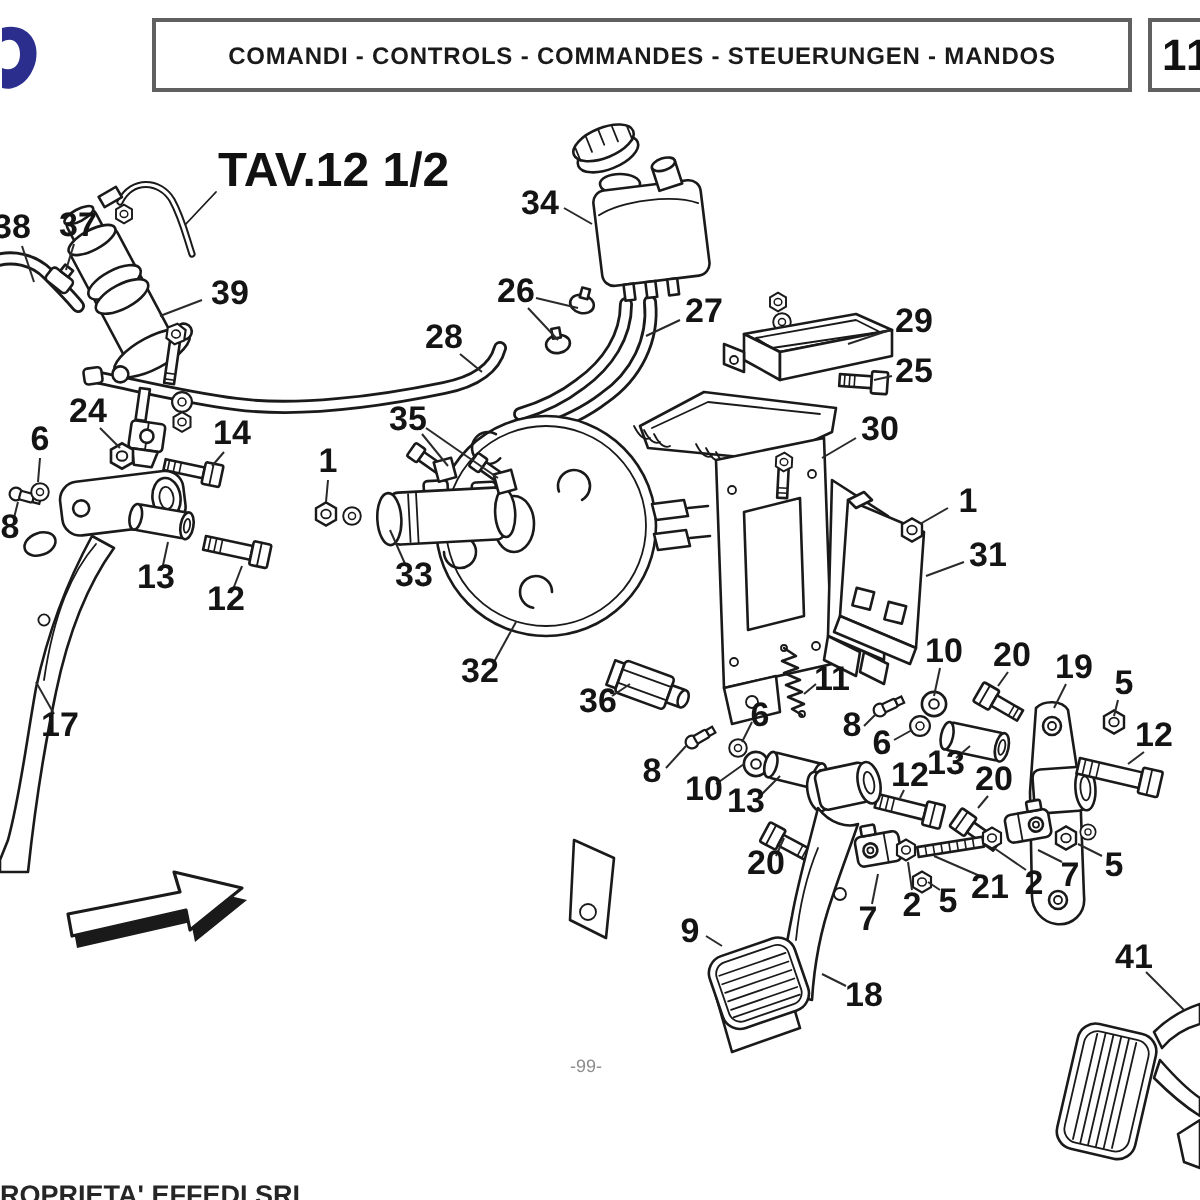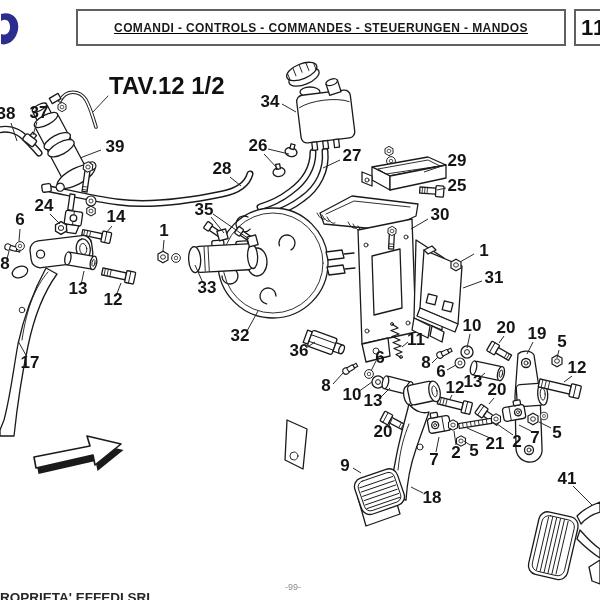--- a/index.html
+++ b/index.html
@@ -1,29 +1,29 @@
 <!DOCTYPE html>
 <html style="--border-gray: #606060; --page-gray: #8c8c8c;"><head>
 <meta charset="utf-8">
 <style>
   html,body{margin:0;padding:0;background:#e8e8e8;}
   .page{position:relative;width:600px;height:600px;background:#ffffff;overflow:hidden;
         font-family:"Liberation Sans",sans-serif;}
   .header-box{position:absolute;left:76px;top:9px;width:490px;height:37px;
       border:2px solid var(--border-gray,#606060);box-sizing:border-box;
-      display:flex;align-items:center;justify-content:center;background:#fff;text-decoration:underline;}
+      display:flex;align-items:center;justify-content:center;background:#fff;}
   .header-title{font-size:12px;font-weight:bold;color:#1a1a1a;letter-spacing:.4px;white-space:nowrap;}
   .corner-box{position:absolute;left:574px;top:9px;width:44px;height:37px;
       border:2px solid var(--border-gray,#606060);box-sizing:border-box;background:#fff;
       display:flex;align-items:center;padding-left:5px;
       font-size:22px;font-weight:bold;color:#111;letter-spacing:1px;}
   .logo{position:absolute;left:0;top:6px;}
   .tav{position:absolute;left:109px;top:72px;font-size:24px;font-weight:bold;color:#111;white-space:nowrap;}
   .property{position:absolute;left:0;top:542px;font-size:13.5px;font-weight:bold;color:#262626;white-space:nowrap;margin-top:48px;}
-  .pagenum{position:absolute;left:285px;top:582px;font-size:9px;color:var(--page-gray,#8c8c8c);}
+  .pagenum{position:absolute;left:285px;top:528px;font-size:9px;color:var(--page-gray,#8c8c8c);}
   svg.diagram{position:absolute;left:0;top:0;}
   .ln{fill:none;stroke:#1a1a1a;stroke-width:1.3;stroke-linecap:round;stroke-linejoin:round;}
   .th{stroke-width:.9;}
   .fw{fill:#fff;stroke:#1a1a1a;stroke-width:1.3;stroke-linejoin:round;}
   .hose{fill:none;stroke:#1a1a1a;stroke-width:7;stroke-linecap:round;}
   .hosein{fill:none;stroke:#fff;stroke-width:4.2;stroke-linecap:round;}
   .pipe{fill:none;stroke:#1a1a1a;stroke-width:3.6;stroke-linecap:round;}
   .pipein{fill:none;stroke:#fff;stroke-width:1.6;stroke-linecap:round;}
   .tick{stroke:#1a1a1a;stroke-width:.8;}
   .plbl{font-family:"Liberation Sans",sans-serif;font-weight:bold;font-size:17px;fill:#141414;text-anchor:middle;}

